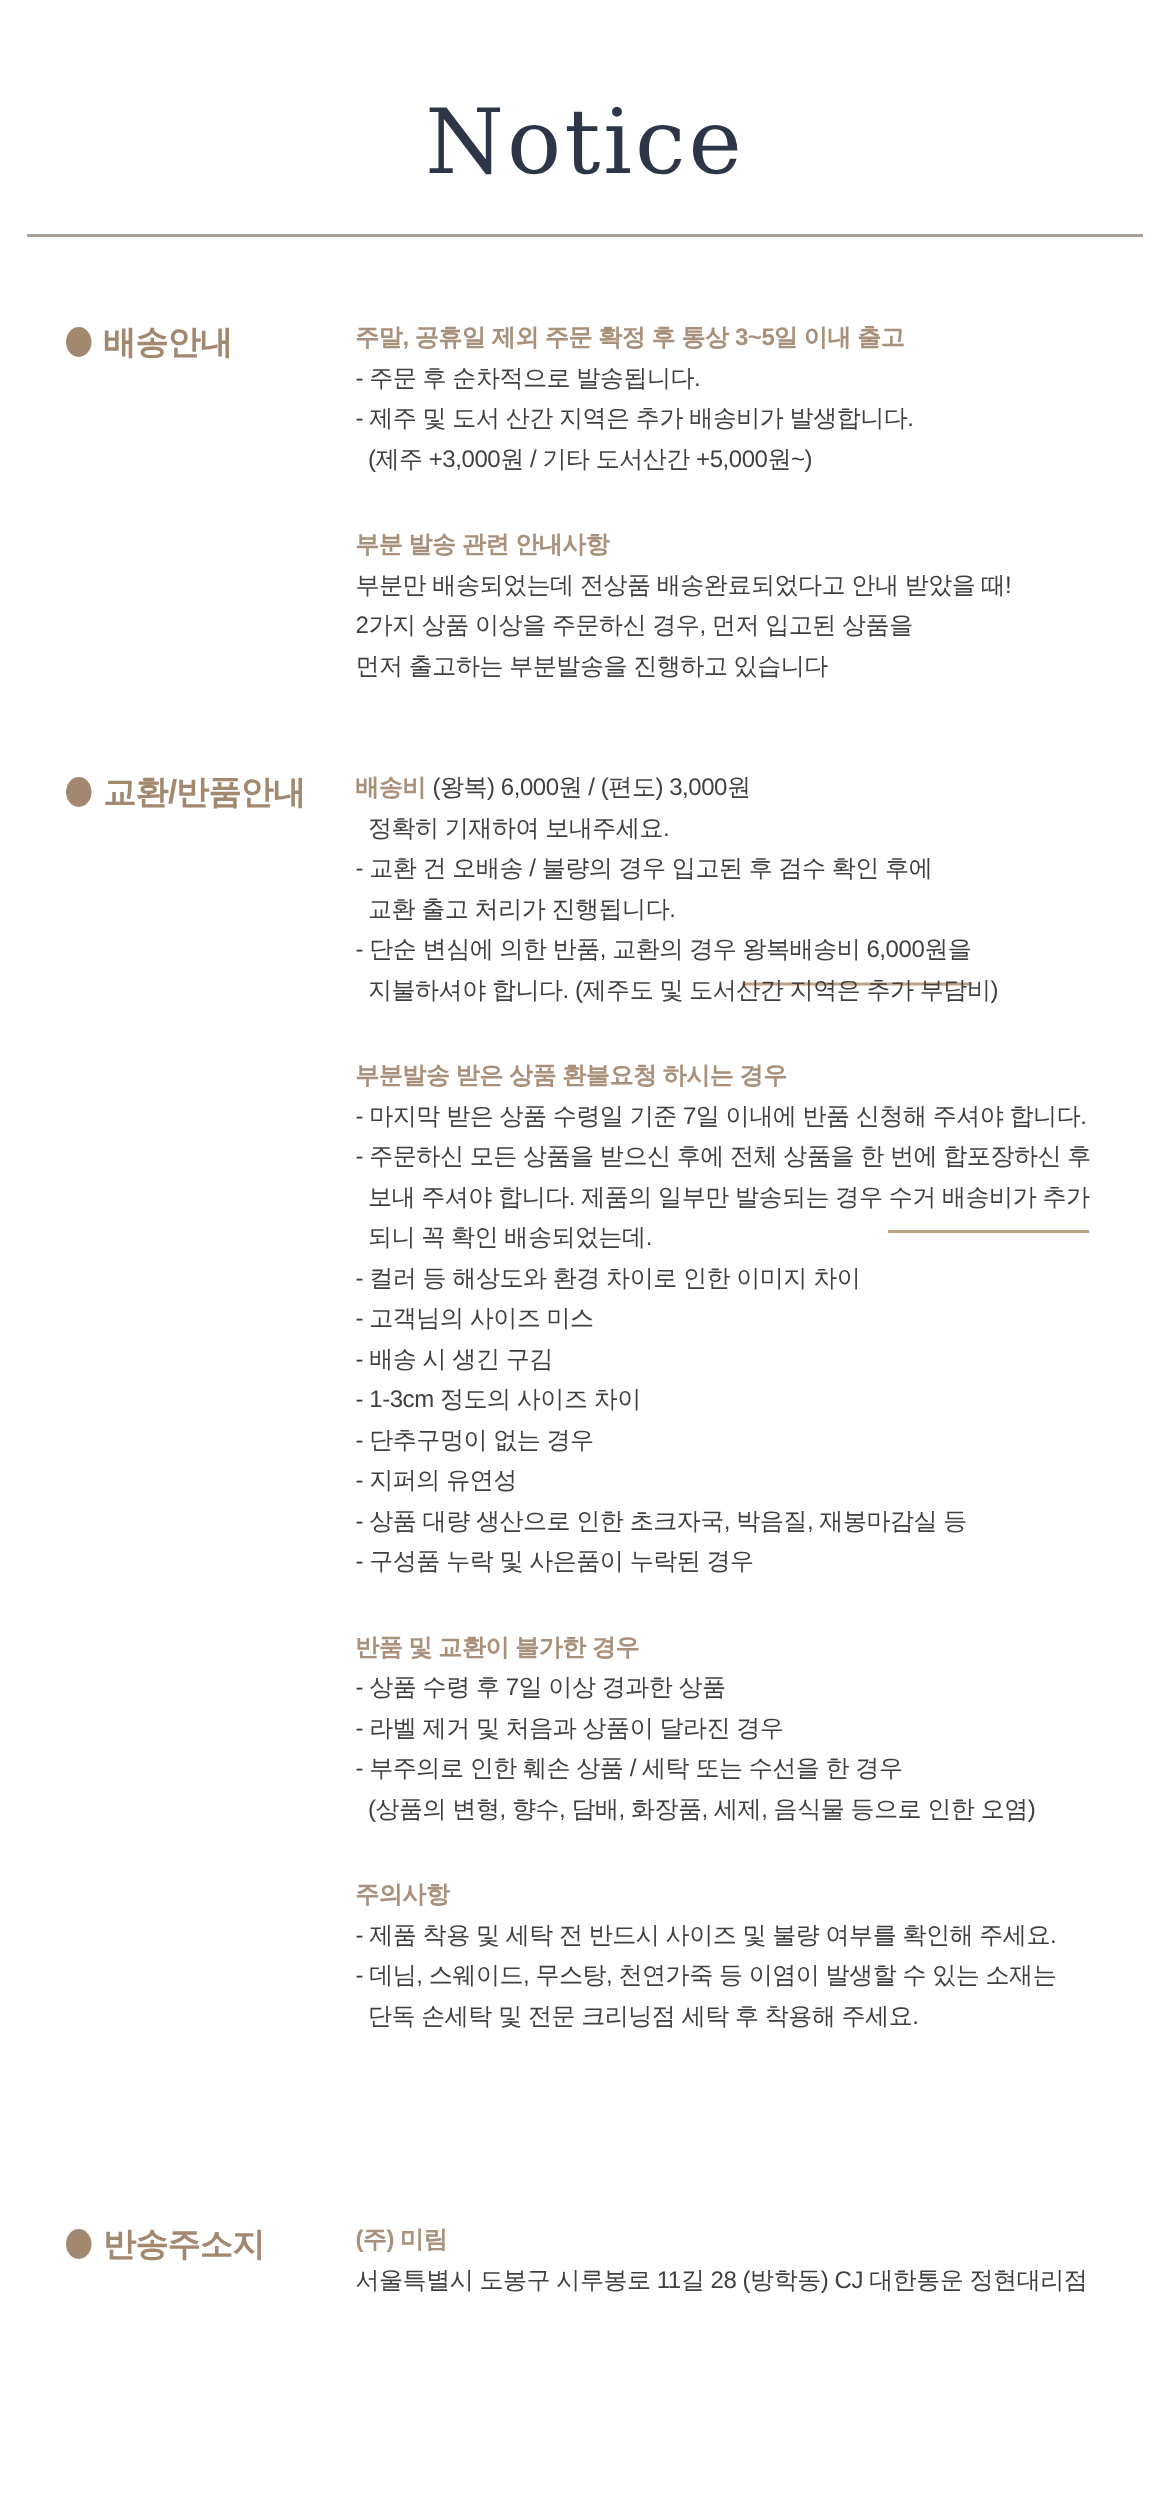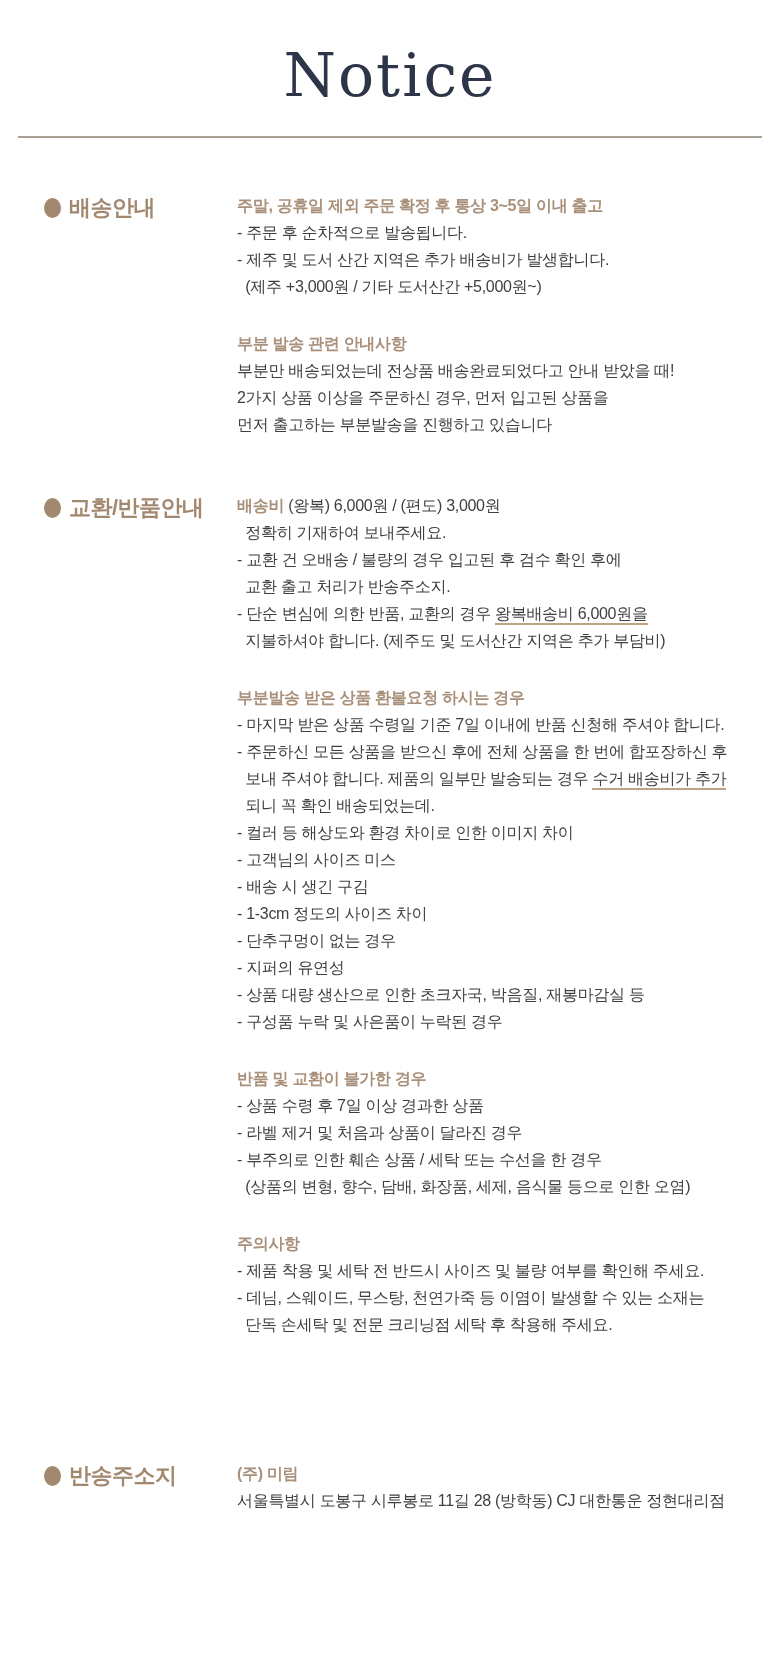--- a/index.html
+++ b/index.html
@@ -7,21 +7,21 @@
   body { font-family: "Liberation Sans", "DejaVu Sans", sans-serif; }
   .page {
     position: relative;
     width: 780px;
     height: 1666px;
     margin: 0 auto;
     background: #ffffff;
     overflow: hidden;
   }
   .page-title {
-    margin-top: 42px;
+    margin-top: 62px;
     text-align: center;
     font-family: "DejaVu Serif", "Liberation Serif", serif;
     font-weight: 400;
     font-size: 60px;
     letter-spacing: 2px;
     color: #2d3648;
     line-height: 1.1;
   }
   .divider {
     border: none;
@@ -67,21 +67,21 @@
     color: #3f3f3f;
     letter-spacing: -0.3px;
   }
   .block { white-space: pre-wrap; }
   .block.subhead { margin-top: 30px; }
   .t-plain  { color: #3f3f3f; }
   .t-brown  { color: #a9907a; font-weight: bold; }
   .t-underline {
     color: #3f3f3f;
     border-bottom: 2px solid #bfa185;
-    padding-bottom: 1px;
+    padding-bottom: 13px;
   }
 </style>
 </head>
 <body>
 
 <div class="page">
   <h1 class="page-title">Notice</h1>
   <hr class="divider">
   <div class="sections">
       <section class="section-row">
@@ -102,21 +102,21 @@
       </section>
       <section class="section-row">
         <div class="section-label">
           <span class="bullet"></span>
           <span class="label-text">교환/반품안내</span>
         </div>
         <div class="section-content">
           <div class="block lead"><span class="t-brown">배송비</span><span class="t-plain"> (왕복) 6,000원 / (편도) 3,000원</span></div>
           <div class="block body"><span class="t-plain">  정확히 기재하여 보내주세요.</span></div>
           <div class="block body"><span class="t-plain">- 교환 건 오배송 / 불량의 경우 입고된 후 검수 확인 후에</span></div>
-          <div class="block body"><span class="t-plain">  교환 출고 처리가 반송주소지.</span></div>
+          <div class="block body"><span class="t-plain">  교환 출고 처리가 진행됩니다.</span></div>
           <div class="block body"><span class="t-plain">- 단순 변심에 의한 반품, 교환의 경우 </span><span class="t-underline">왕복배송비 6,000원을</span></div>
           <div class="block body"><span class="t-plain">  지불하셔야 합니다. (제주도 및 도서산간 지역은 추가 부담비)</span></div>
           <div class="block subhead"><span class="t-brown">부분발송 받은 상품 환불요청 하시는 경우</span></div>
           <div class="block body"><span class="t-plain">- 마지막 받은 상품 수령일 기준 7일 이내에 반품 신청해 주셔야 합니다.</span></div>
           <div class="block body"><span class="t-plain">- 주문하신 모든 상품을 받으신 후에 전체 상품을 한 번에 합포장하신 후</span></div>
           <div class="block body"><span class="t-plain">  보내 주셔야 합니다. 제품의 일부만 발송되는 경우 </span><span class="t-underline">수거 배송비가 추가</span></div>
           <div class="block body"><span class="t-plain">  되니 꼭 확인 배송되었는데.</span></div>
           <div class="block body"><span class="t-plain">- 컬러 등 해상도와 환경 차이로 인한 이미지 차이</span></div>
           <div class="block body"><span class="t-plain">- 고객님의 사이즈 미스</span></div>
           <div class="block body"><span class="t-plain">- 배송 시 생긴 구김</span></div>

